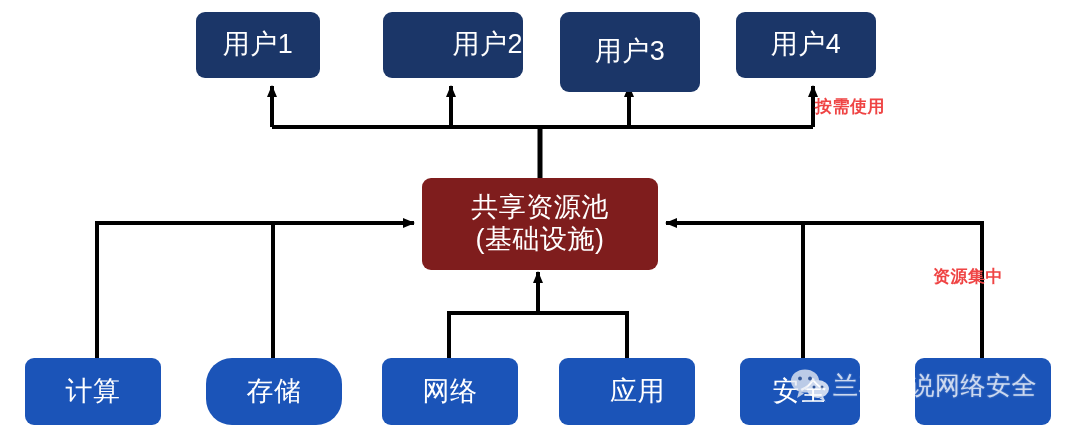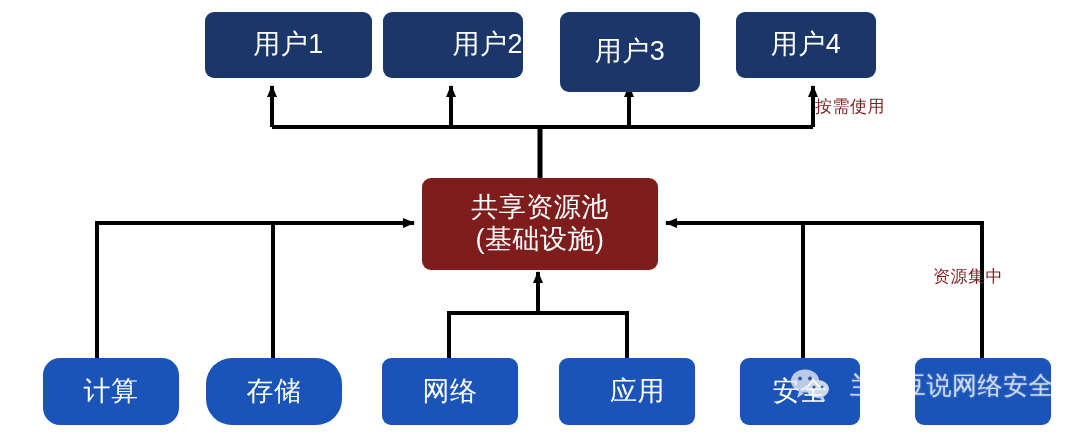--- a/index.html
+++ b/index.html
@@ -45,31 +45,32 @@
     background: #7f1d1d;
     font-size: 27px;
   }
   .node.layer {
     background: #1b54b8;
     font-size: 27px;
   }
   .edge-label {
     position: absolute;
     font-size: 17px;
-    color: #7f1d1d;
+    color: #ef4444;
     white-space: nowrap;
     letter-spacing: 0.5px;
+    font-weight: bold;
   }
   #watermark {
     position: absolute;
     left: 790px;
     top: 368px;
     display: flex;
     align-items: center;
-    gap: 20px;
+    gap: 3px;
     opacity: 0.78;
     pointer-events: none;
     font-family: Liberation Serif, serif;
   }
   #watermark .wm-text {
     font-size: 25px;
     color: #ffffff;
     letter-spacing: 0.5px;
     text-shadow: 0 0 2px rgba(255,255,255,0.55);
     white-space: nowrap;
@@ -124,39 +125,39 @@
     </g>
 
     <g>
       <path d="M 449 358 L 449 313" stroke="#000000" stroke-width="4" fill="none"></path>
       <path d="M 627 358 L 627 313" stroke="#000000" stroke-width="4" fill="none"></path>
       <path d="M 447 313 L 629 313" stroke="#000000" stroke-width="4" fill="none"></path>
       <path d="M 538 313 L 538 272" stroke="#000000" stroke-width="4" fill="none" marker-end="url(#arrowhead)"></path>
     </g>
   </svg>
 
-  <div class="node user" style="left:205px; top:12px; width:167px; height:66px;">
+  <div class="node user" style="left:196px; top:12px; width:124px; height:66px;">
     <span>用户1</span>
   </div>
   <div class="node user" style="left:383px; top:12px; width:140px; height:66px;justify-content:flex-end;">
     <span>用户2</span>
   </div>
   <div class="node user" style="left:560px; top:12px; width:140px; height:80px;">
     <span>用户3</span>
   </div>
   <div class="node user" style="left:736px; top:12px; width:140px; height:66px;">
     <span>用户4</span>
   </div>
 
   <div class="node resource" style="left:422px; top:178px; width:236px; height:92px;">
     <span>共享资源池
 (基础设施)</span>
   </div>
 
-  <div class="node layer" style="left:43px; top:358px; width:136px; height:67px;border-radius:17px;">
+  <div class="node layer" style="left:25px; top:358px; width:136px; height:67px;">
     <span>计算</span>
   </div>
   <div class="node layer" style="left:206px; top:358px; width:136px; height:67px;border-radius:26px;">
     <span>存储</span>
   </div>
   <div class="node layer" style="left:382px; top:358px; width:136px; height:67px;">
     <span>网络</span>
   </div>
   <div class="node layer" style="left:559px; top:358px; width:136px; height:67px;padding-left:21px;">
     <span>应用</span>

